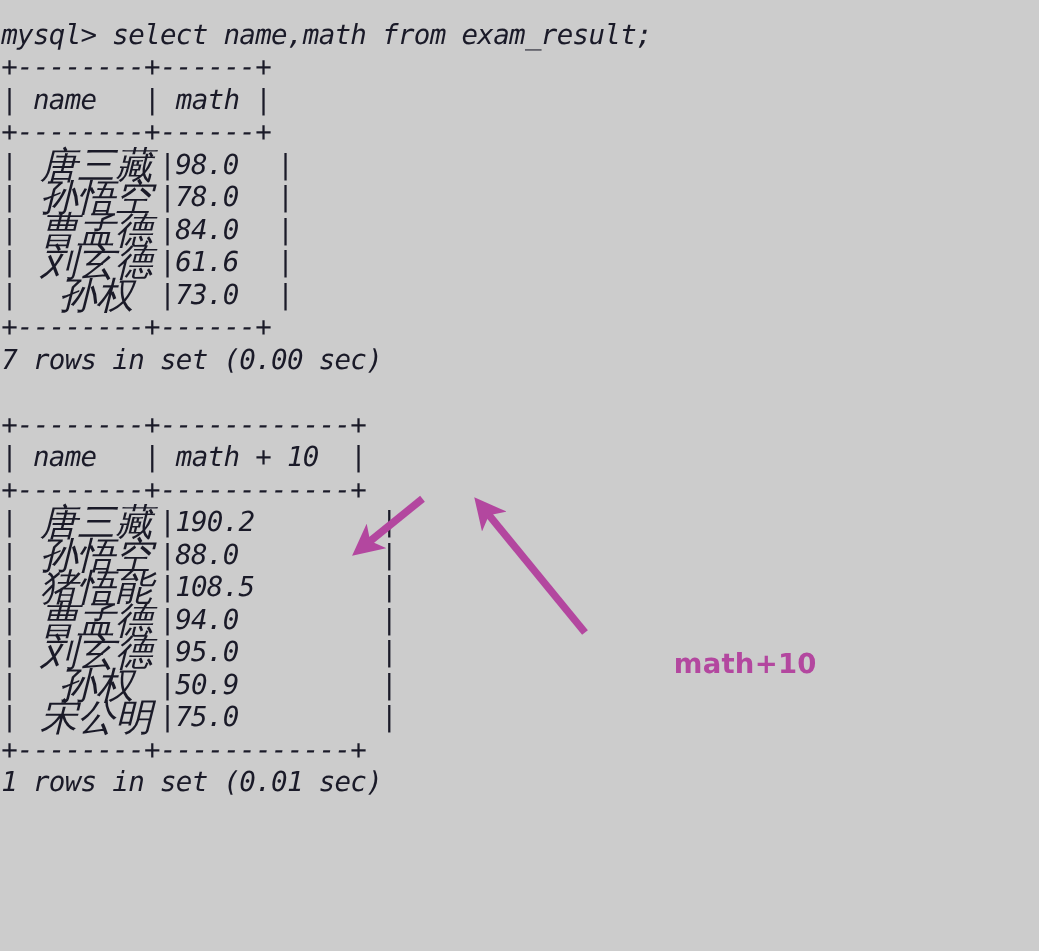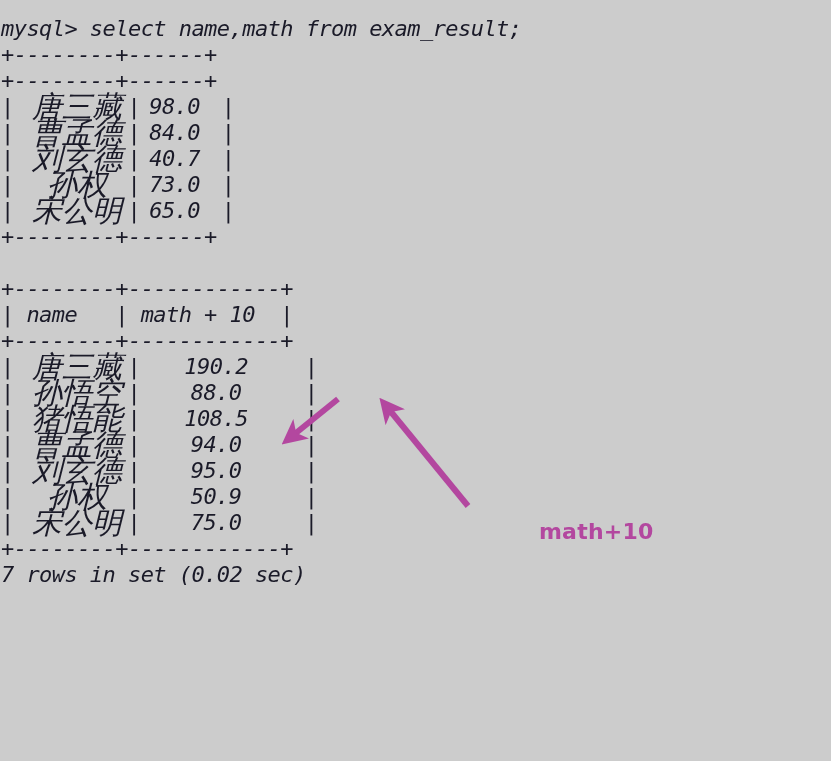--- a/index.html
+++ b/index.html
@@ -53,21 +53,21 @@
     font-family: "DejaVu Sans", "Liberation Sans", sans-serif;
     font-size: 30px;
     text-align: center;
     vertical-align: top;
   }
   .line.cjk .cell-num {
     display: inline-block;
     font-family: "DejaVu Sans Mono", "Liberation Mono", monospace;
     font-size: 22px;
     letter-spacing: -0.55px;
-    text-align: center;
+    text-align: left;
     vertical-align: top;
   }
   .line.cjk .pipe {
     display: inline-block;
     font-family: "DejaVu Sans Mono", "Liberation Mono", monospace;
     font-size: 22px;
     letter-spacing: -0.55px;
     vertical-align: top;
   }
   .line.cjk .pad {
@@ -101,35 +101,37 @@
     white-space: pre;
   }
 </style>
 </head>
 <body style="background: rgb(204, 204, 204);">
 
 <div id="terminal" style="color: rgb(26, 26, 40);">
 
   <div class="line">mysql&gt; select name,math from exam_result;</div>
   <div class="line">+--------+------+</div>
+  <div class="line">| name   | math |</div>
   <div class="line">+--------+------+</div>
 
   <div class="line cjk t1"><span class="pipe">|</span><span class="pad"> </span><span class="cell-name">唐三藏</span><span class="pipe">|</span><span class="cell-num">98.0</span><span class="pad"> </span><span class="pipe">|</span></div>
 
+  <div class="line cjk t1"><span class="pipe">|</span><span class="pad"> </span><span class="cell-name">孙悟空</span><span class="pipe">|</span><span class="cell-num">78.0</span><span class="pad"> </span><span class="pipe">|</span></div>
 
 
   <div class="line cjk t1"><span class="pipe">|</span><span class="pad"> </span><span class="cell-name">曹孟德</span><span class="pipe">|</span><span class="cell-num">84.0</span><span class="pad"> </span><span class="pipe">|</span></div>
 
-  <div class="line cjk t1"><span class="pipe">|</span><span class="pad"> </span><span class="cell-name">刘玄德</span><span class="pipe">|</span><span class="cell-num">40.7</span><span class="pad"> </span><span class="pipe">|</span></div>
+  <div class="line cjk t1"><span class="pipe">|</span><span class="pad"> </span><span class="cell-name">刘玄德</span><span class="pipe">|</span><span class="cell-num">61.6</span><span class="pad"> </span><span class="pipe">|</span></div>
 
   <div class="line cjk t1"><span class="pipe">|</span><span class="pad"> </span><span class="cell-name">孙权</span><span class="pipe">|</span><span class="cell-num">73.0</span><span class="pad"> </span><span class="pipe">|</span></div>
 
-  <div class="line cjk t1"><span class="pipe">|</span><span class="pad"> </span><span class="cell-name">宋公明</span><span class="pipe">|</span><span class="cell-num">65.0</span><span class="pad"> </span><span class="pipe">|</span></div>
 
   <div class="line">+--------+------+</div>
+  <div class="line">7 rows in set (0.00 sec)</div>
 
   <div class="line blank">&nbsp;</div>
 
   <div class="line">+--------+------------+</div>
   <div class="line">| name   | math + 10  |</div>
   <div class="line">+--------+------------+</div>
 
   <div class="line cjk t2"><span class="pipe">|</span><span class="pad"> </span><span class="cell-name">唐三藏</span><span class="pipe">|</span><span class="cell-num">190.2</span><span class="pad"> </span><span class="pipe">|</span></div>
 
   <div class="line cjk t2"><span class="pipe">|</span><span class="pad"> </span><span class="cell-name">孙悟空</span><span class="pipe">|</span><span class="cell-num">88.0</span><span class="pad"> </span><span class="pipe">|</span></div>
@@ -138,21 +140,21 @@
 
   <div class="line cjk t2"><span class="pipe">|</span><span class="pad"> </span><span class="cell-name">曹孟德</span><span class="pipe">|</span><span class="cell-num">94.0</span><span class="pad"> </span><span class="pipe">|</span></div>
 
   <div class="line cjk t2"><span class="pipe">|</span><span class="pad"> </span><span class="cell-name">刘玄德</span><span class="pipe">|</span><span class="cell-num">95.0</span><span class="pad"> </span><span class="pipe">|</span></div>
 
   <div class="line cjk t2"><span class="pipe">|</span><span class="pad"> </span><span class="cell-name">孙权</span><span class="pipe">|</span><span class="cell-num">50.9</span><span class="pad"> </span><span class="pipe">|</span></div>
 
   <div class="line cjk t2"><span class="pipe">|</span><span class="pad"> </span><span class="cell-name">宋公明</span><span class="pipe">|</span><span class="cell-num">75.0</span><span class="pad"> </span><span class="pipe">|</span></div>
 
   <div class="line">+--------+------------+</div>
-  <div class="line">7 rows in set (0.02 sec)</div>
+  <div class="line">1 rows in set (0.01 sec)</div>
 
 </div>
 
 <svg id="annotations" viewBox="0 0 831 761" width="831" height="761">
   <defs>
     <marker id="arrowhead" markerWidth="4.2" markerHeight="4.2" refX="2.2" refY="2.1" orient="auto">
       <path d="M 0 0 L 4.2 2.1 L 0 4.2 L 1.1 2.1 Z" fill="#b3479f"></path>
     </marker>
   </defs>
   <line id="anno-arrow-0" stroke="#b3479f" stroke-width="6" marker-end="url(#arrowhead)" x1="338" y1="399" x2="291" y2="437"></line>

